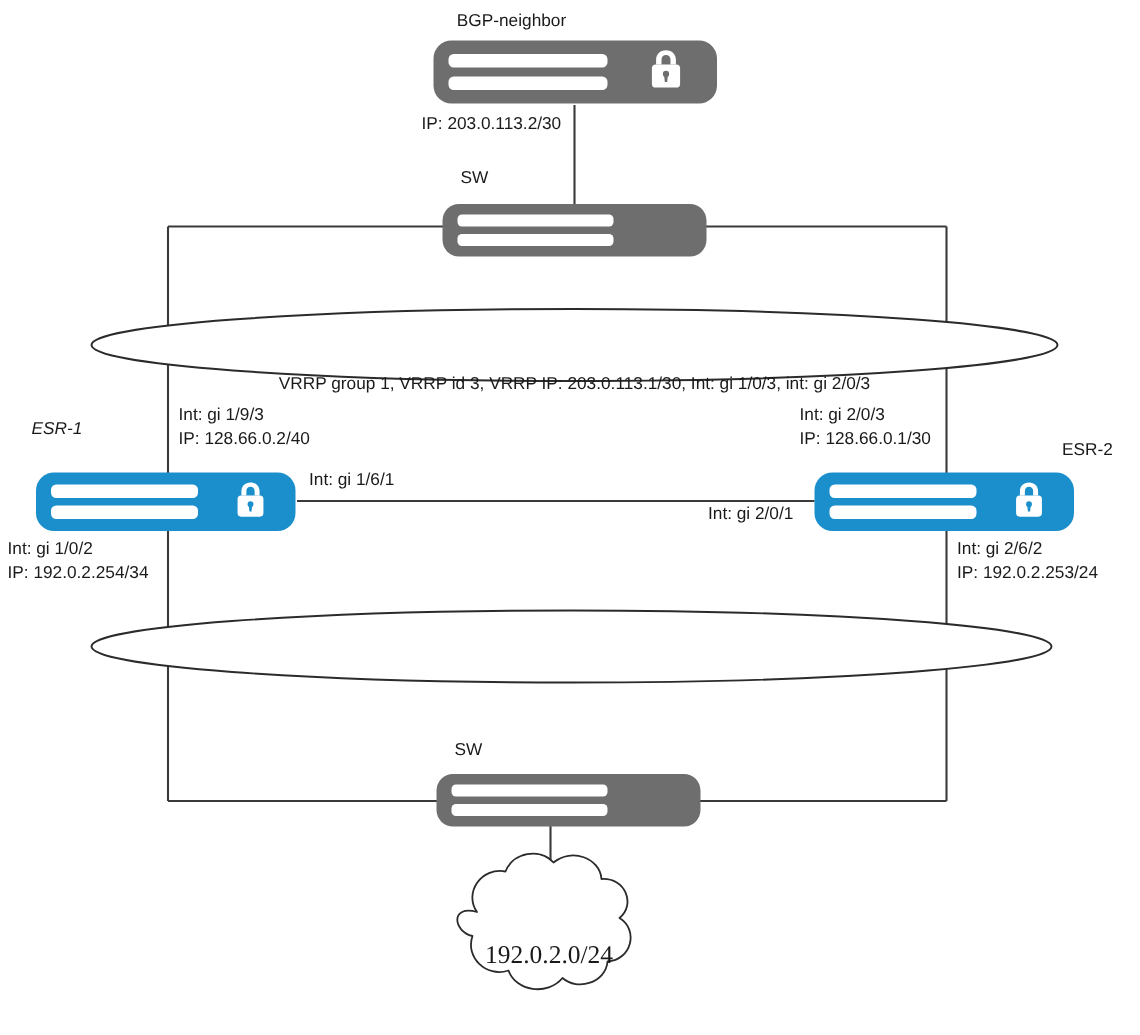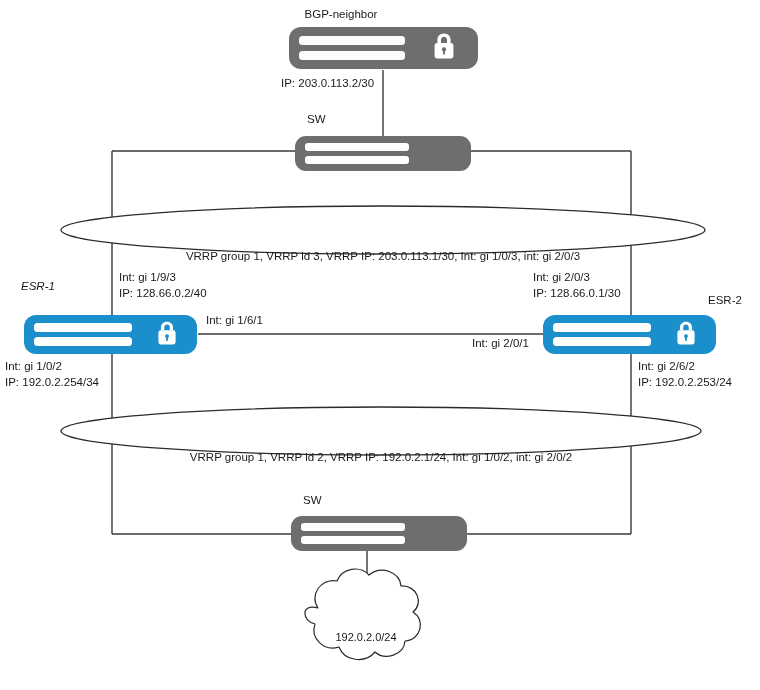--- a/index.html
+++ b/index.html
@@ -42,22 +42,22 @@
     position: absolute;
     font-family: "Liberation Sans", sans-serif;
     font-size: 11.5px;
     color: #1a1a1a;
     white-space: nowrap;
     transform: translate(-50%, -50%);
     margin-top: 26px;
   }
   .cloud-text {
     position: absolute;
-    font-family: Liberation Sans, sans-serif;
-    font-size: 11px;
+    font-family: Liberation Serif, serif;
+    font-size: 17px;
     color: #1a1a1a;
     white-space: nowrap;
     transform: translate(-50%, -50%);
   }
 </style>
 </head>
 <body>
 
 <div id="diagram-root">
 
@@ -178,19 +178,18 @@
   <div class="lbl" style="left:206px; top:313px;">Int: gi 1/6/1</div>
 
   <div class="lbl" style="left:472px; top:313px;margin-top:23px;">Int: gi 2/0/1</div>
 
   <div class="lbl" style="left:5px; top:359px;">Int: gi 1/0/2</div>
   <div class="lbl" style="left:5px; top:375px;">IP: 192.0.2.254/34</div>
 
   <div class="lbl" style="left:638px; top:359px;">Int: gi 2/6/2</div>
   <div class="lbl" style="left:621px; top:375px;margin-left:17px;">IP: 192.0.2.253/24</div>
 
-  <div class="ellipse-text" style="left:381px; top:431px;">VRRP group 1, VRRP id 2, VRRP IP: 192.0.2.1/24, Int: gi 1/0/2, int: gi 2/0/2</div>
 
   <div class="lbl" style="left:303px; top:493px;">SW</div>
 
   <div class="cloud-text" style="left:366px; top:637px;">192.0.2.0/24</div>
 
 </div>
 
 </body></html>

